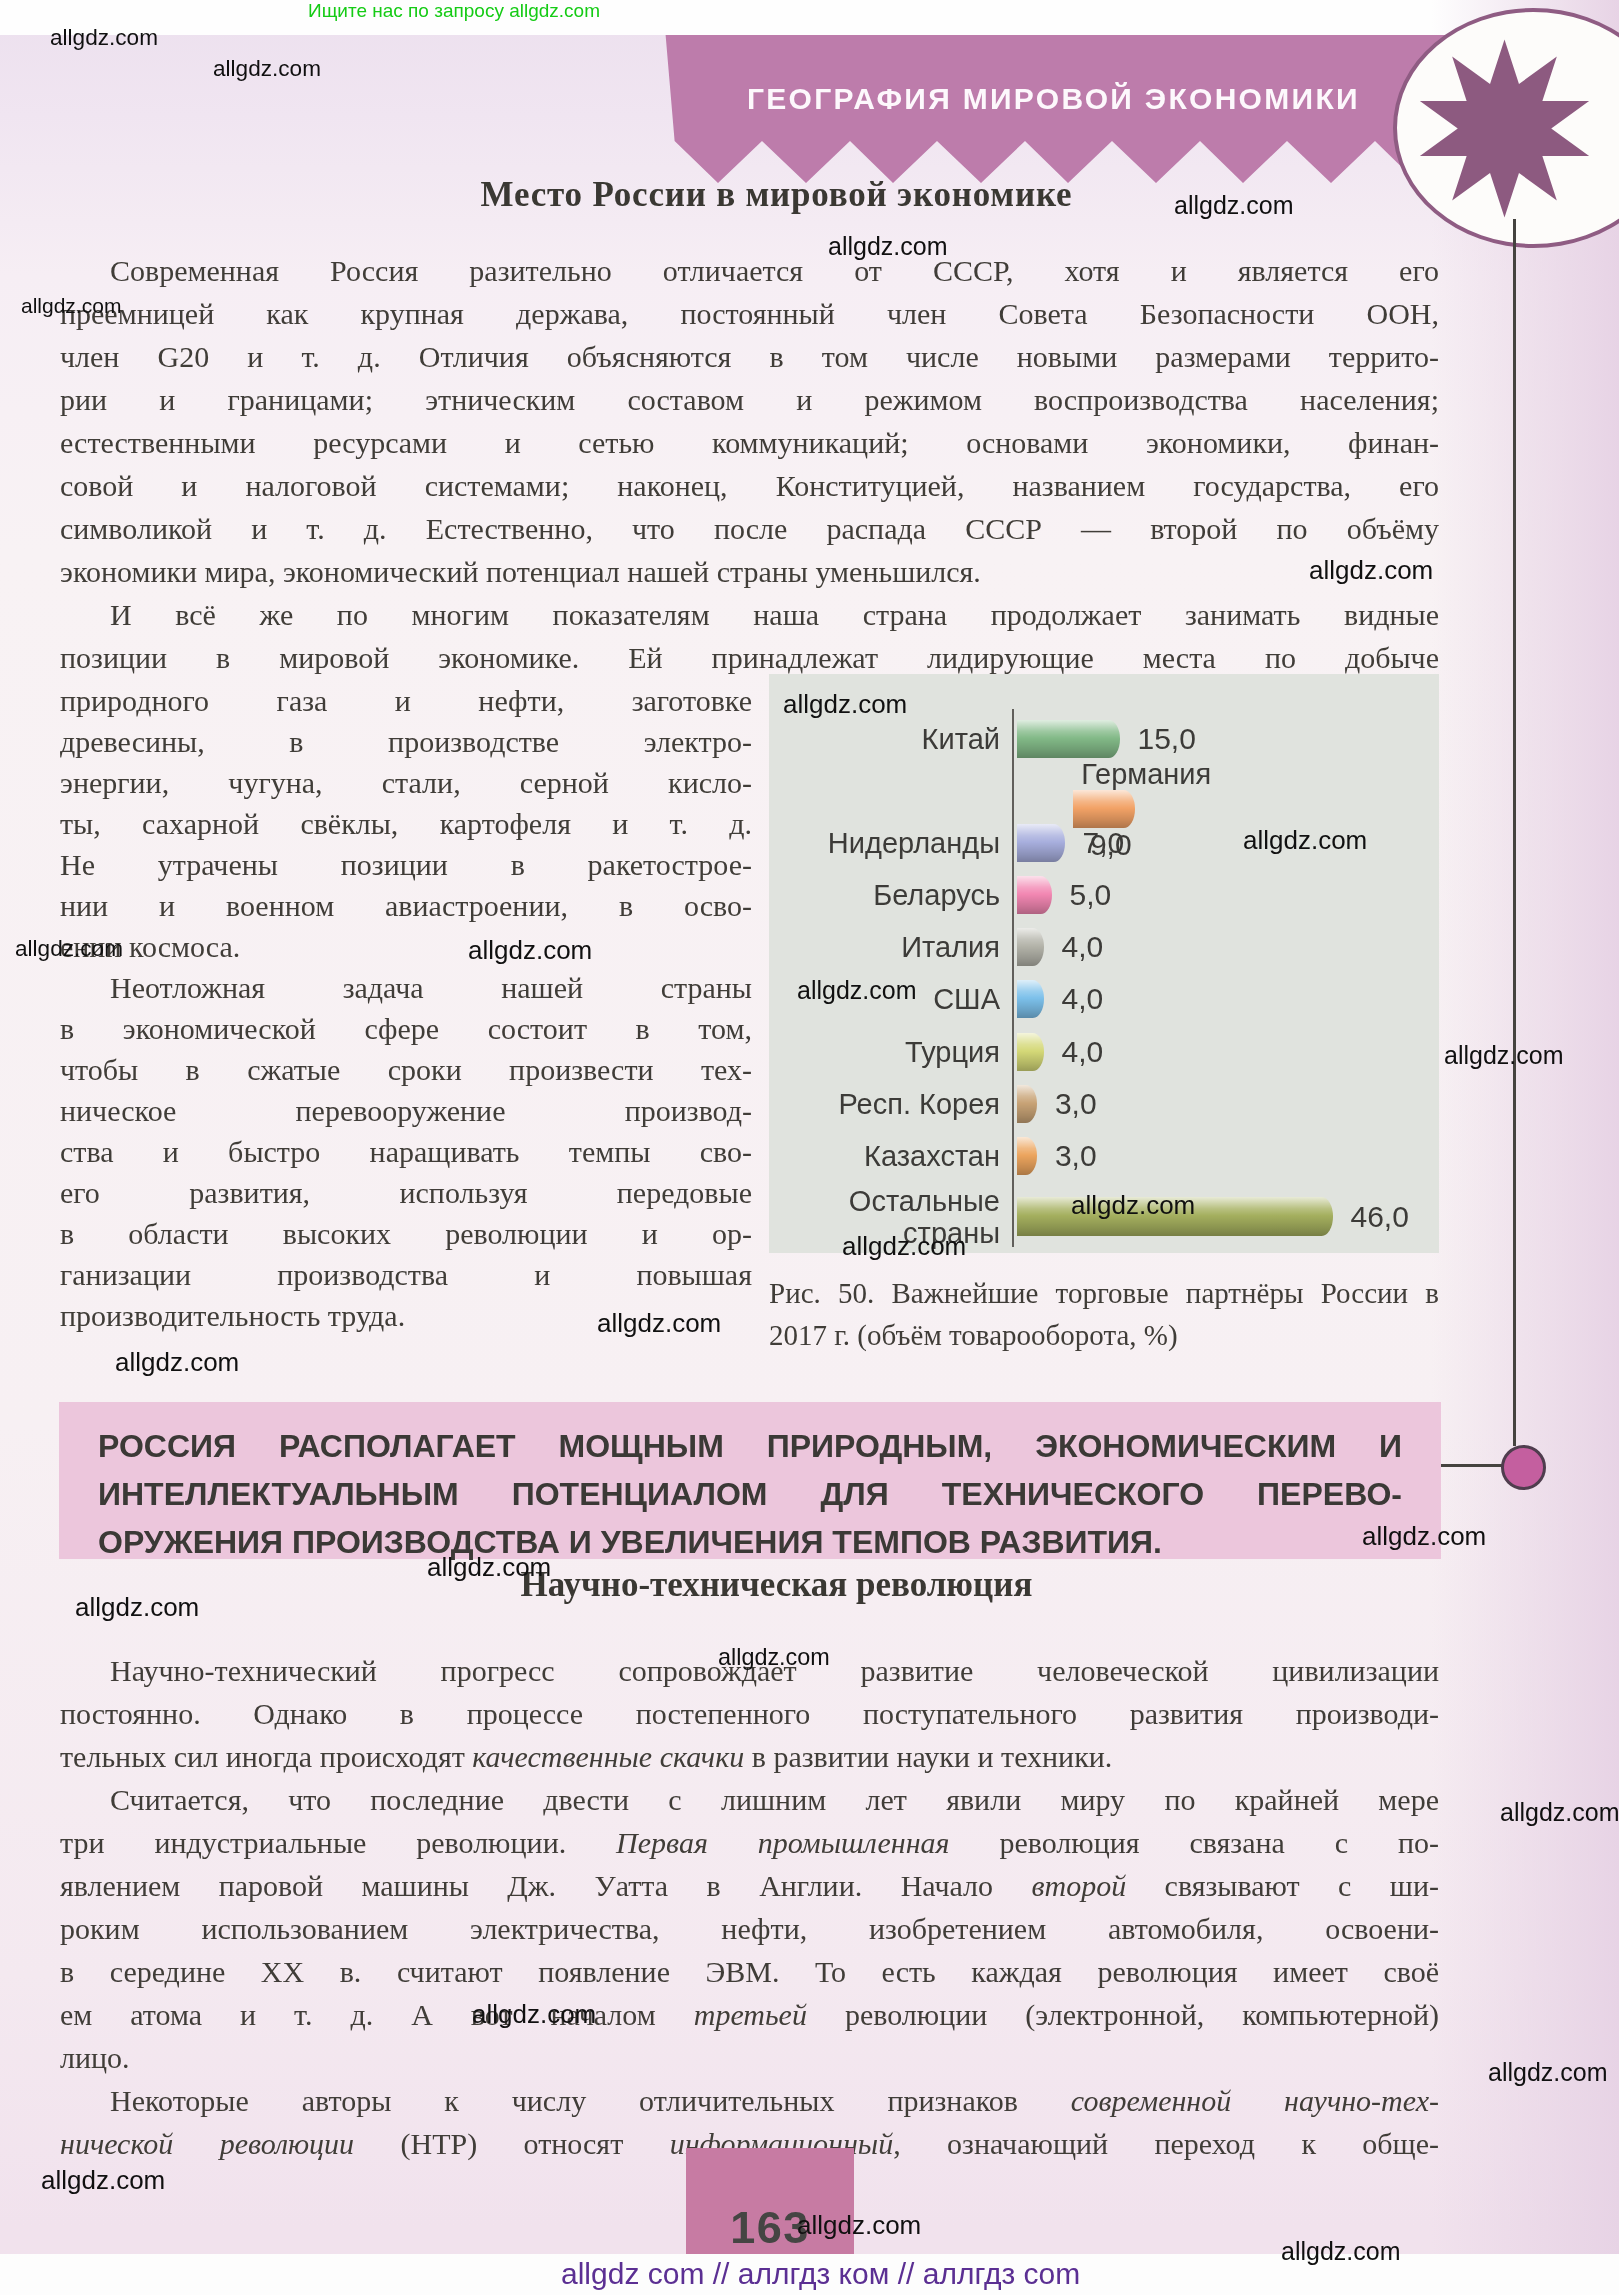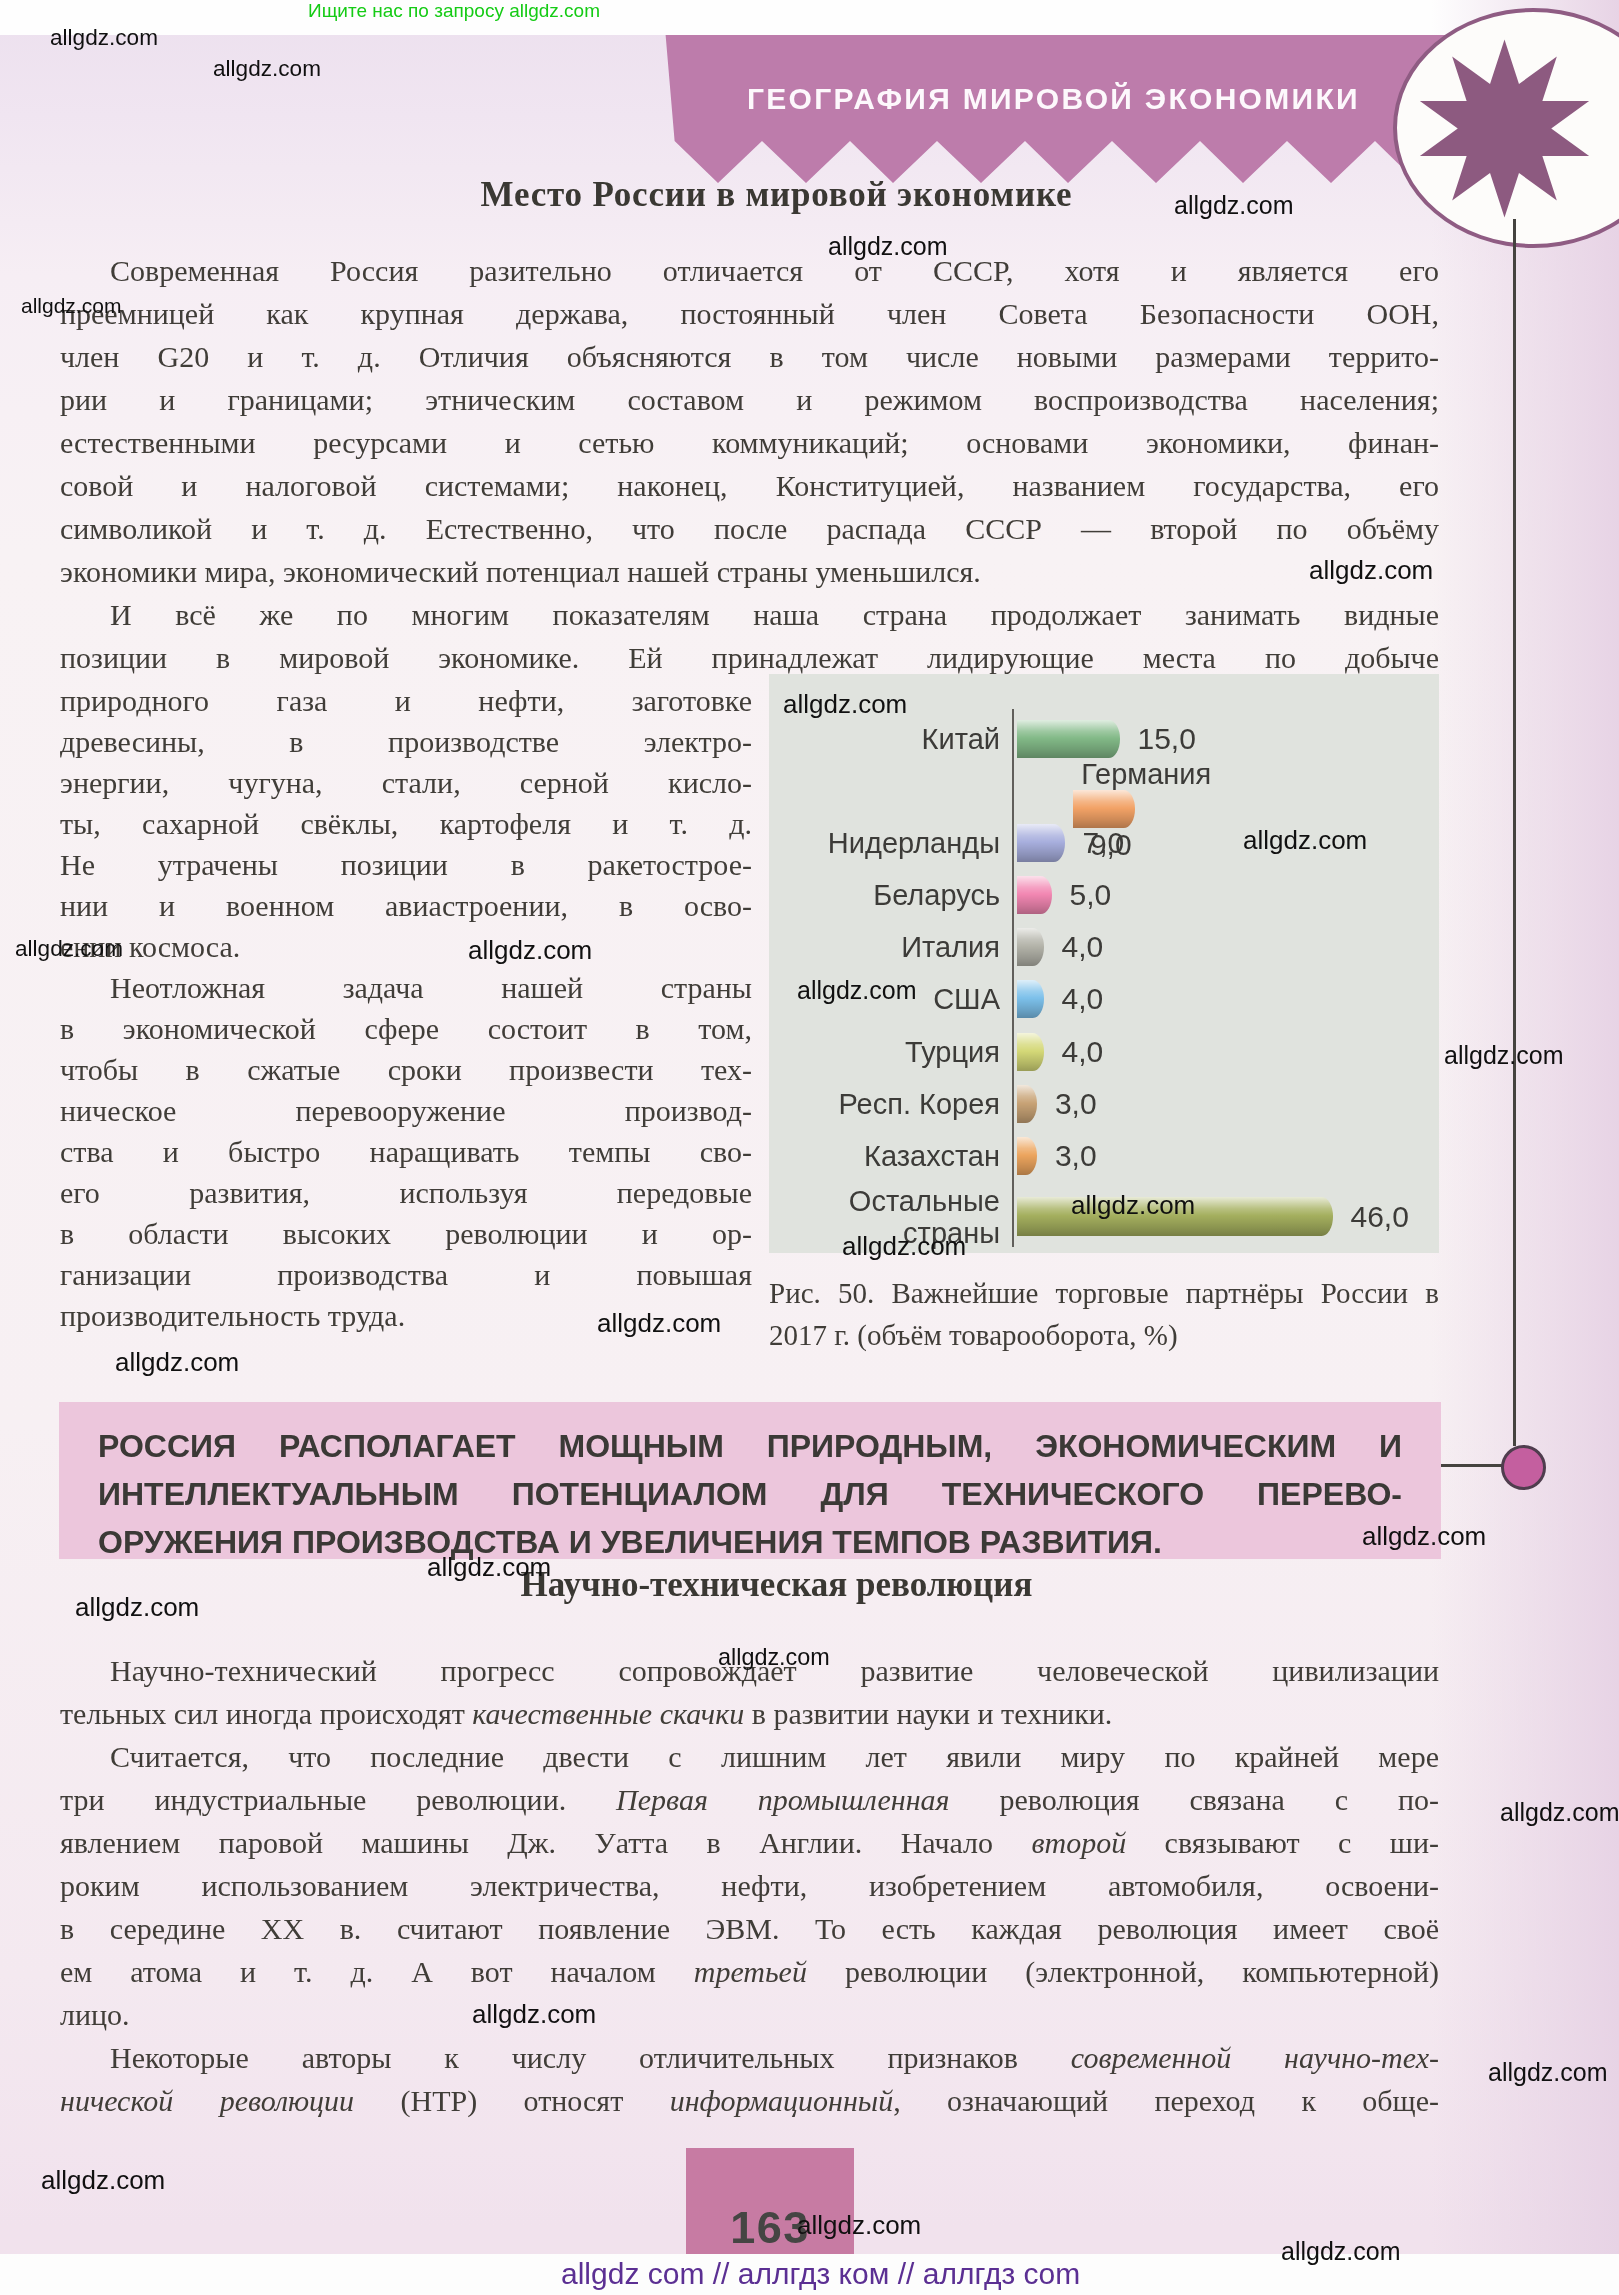--- a/index.html
+++ b/index.html
@@ -215,20 +215,21 @@
         <div class="line"><span>РОССИЯ РАСПОЛАГАЕТ МОЩНЫМ ПРИРОДНЫМ, ЭКОНОМИЧЕСКИМ И</span></div>
         <div class="line"><span>ИНТЕЛЛЕКТУАЛЬНЫМ ПОТЕНЦИАЛОМ ДЛЯ ТЕХНИЧЕСКОГО ПЕРЕВО-</span></div>
         <div class="line last"><span>ОРУЖЕНИЯ ПРОИЗВОДСТВА И УВЕЛИЧЕНИЯ ТЕМПОВ РАЗВИТИЯ.</span></div>
       </div>
   </div>
 
   <div class="h-wrap h2">Научно-техническая революция</div>
   <div class="pblock p-bottom">
     <div>
         <div class="line ind"><span>Научно-технический прогресс сопровождает развитие человеческой цивилизации</span></div>
+        <div class="line"><span>постоянно. Однако в процессе постепенного поступательного развития производи-</span></div>
         <div class="line last"><span>тельных сил иногда происходят </span><span class="it">качественные скачки</span><span> в развитии науки и техники.</span></div>
       </div>
     <div>
         <div class="line ind"><span>Считается, что последние двести с лишним лет явили миру по крайней мере</span></div>
         <div class="line"><span>три индустриальные революции. </span><span class="it">Первая промышленная</span><span> революция связана с по-</span></div>
         <div class="line"><span>явлением паровой машины Дж. Уатта в Англии. Начало </span><span class="it">второй</span><span> связывают с ши-</span></div>
         <div class="line"><span>роким использованием электричества, нефти, изобретением автомобиля, освоени-</span></div>
         <div class="line"><span>в середине XX в. считают появление ЭВМ. То есть каждая революция имеет своё</span></div>
         <div class="line"><span>ем атома и т. д. А вот началом </span><span class="it">третьей</span><span> революции (электронной, компьютерной)</span></div>
         <div class="line last"><span>лицо.</span></div>

